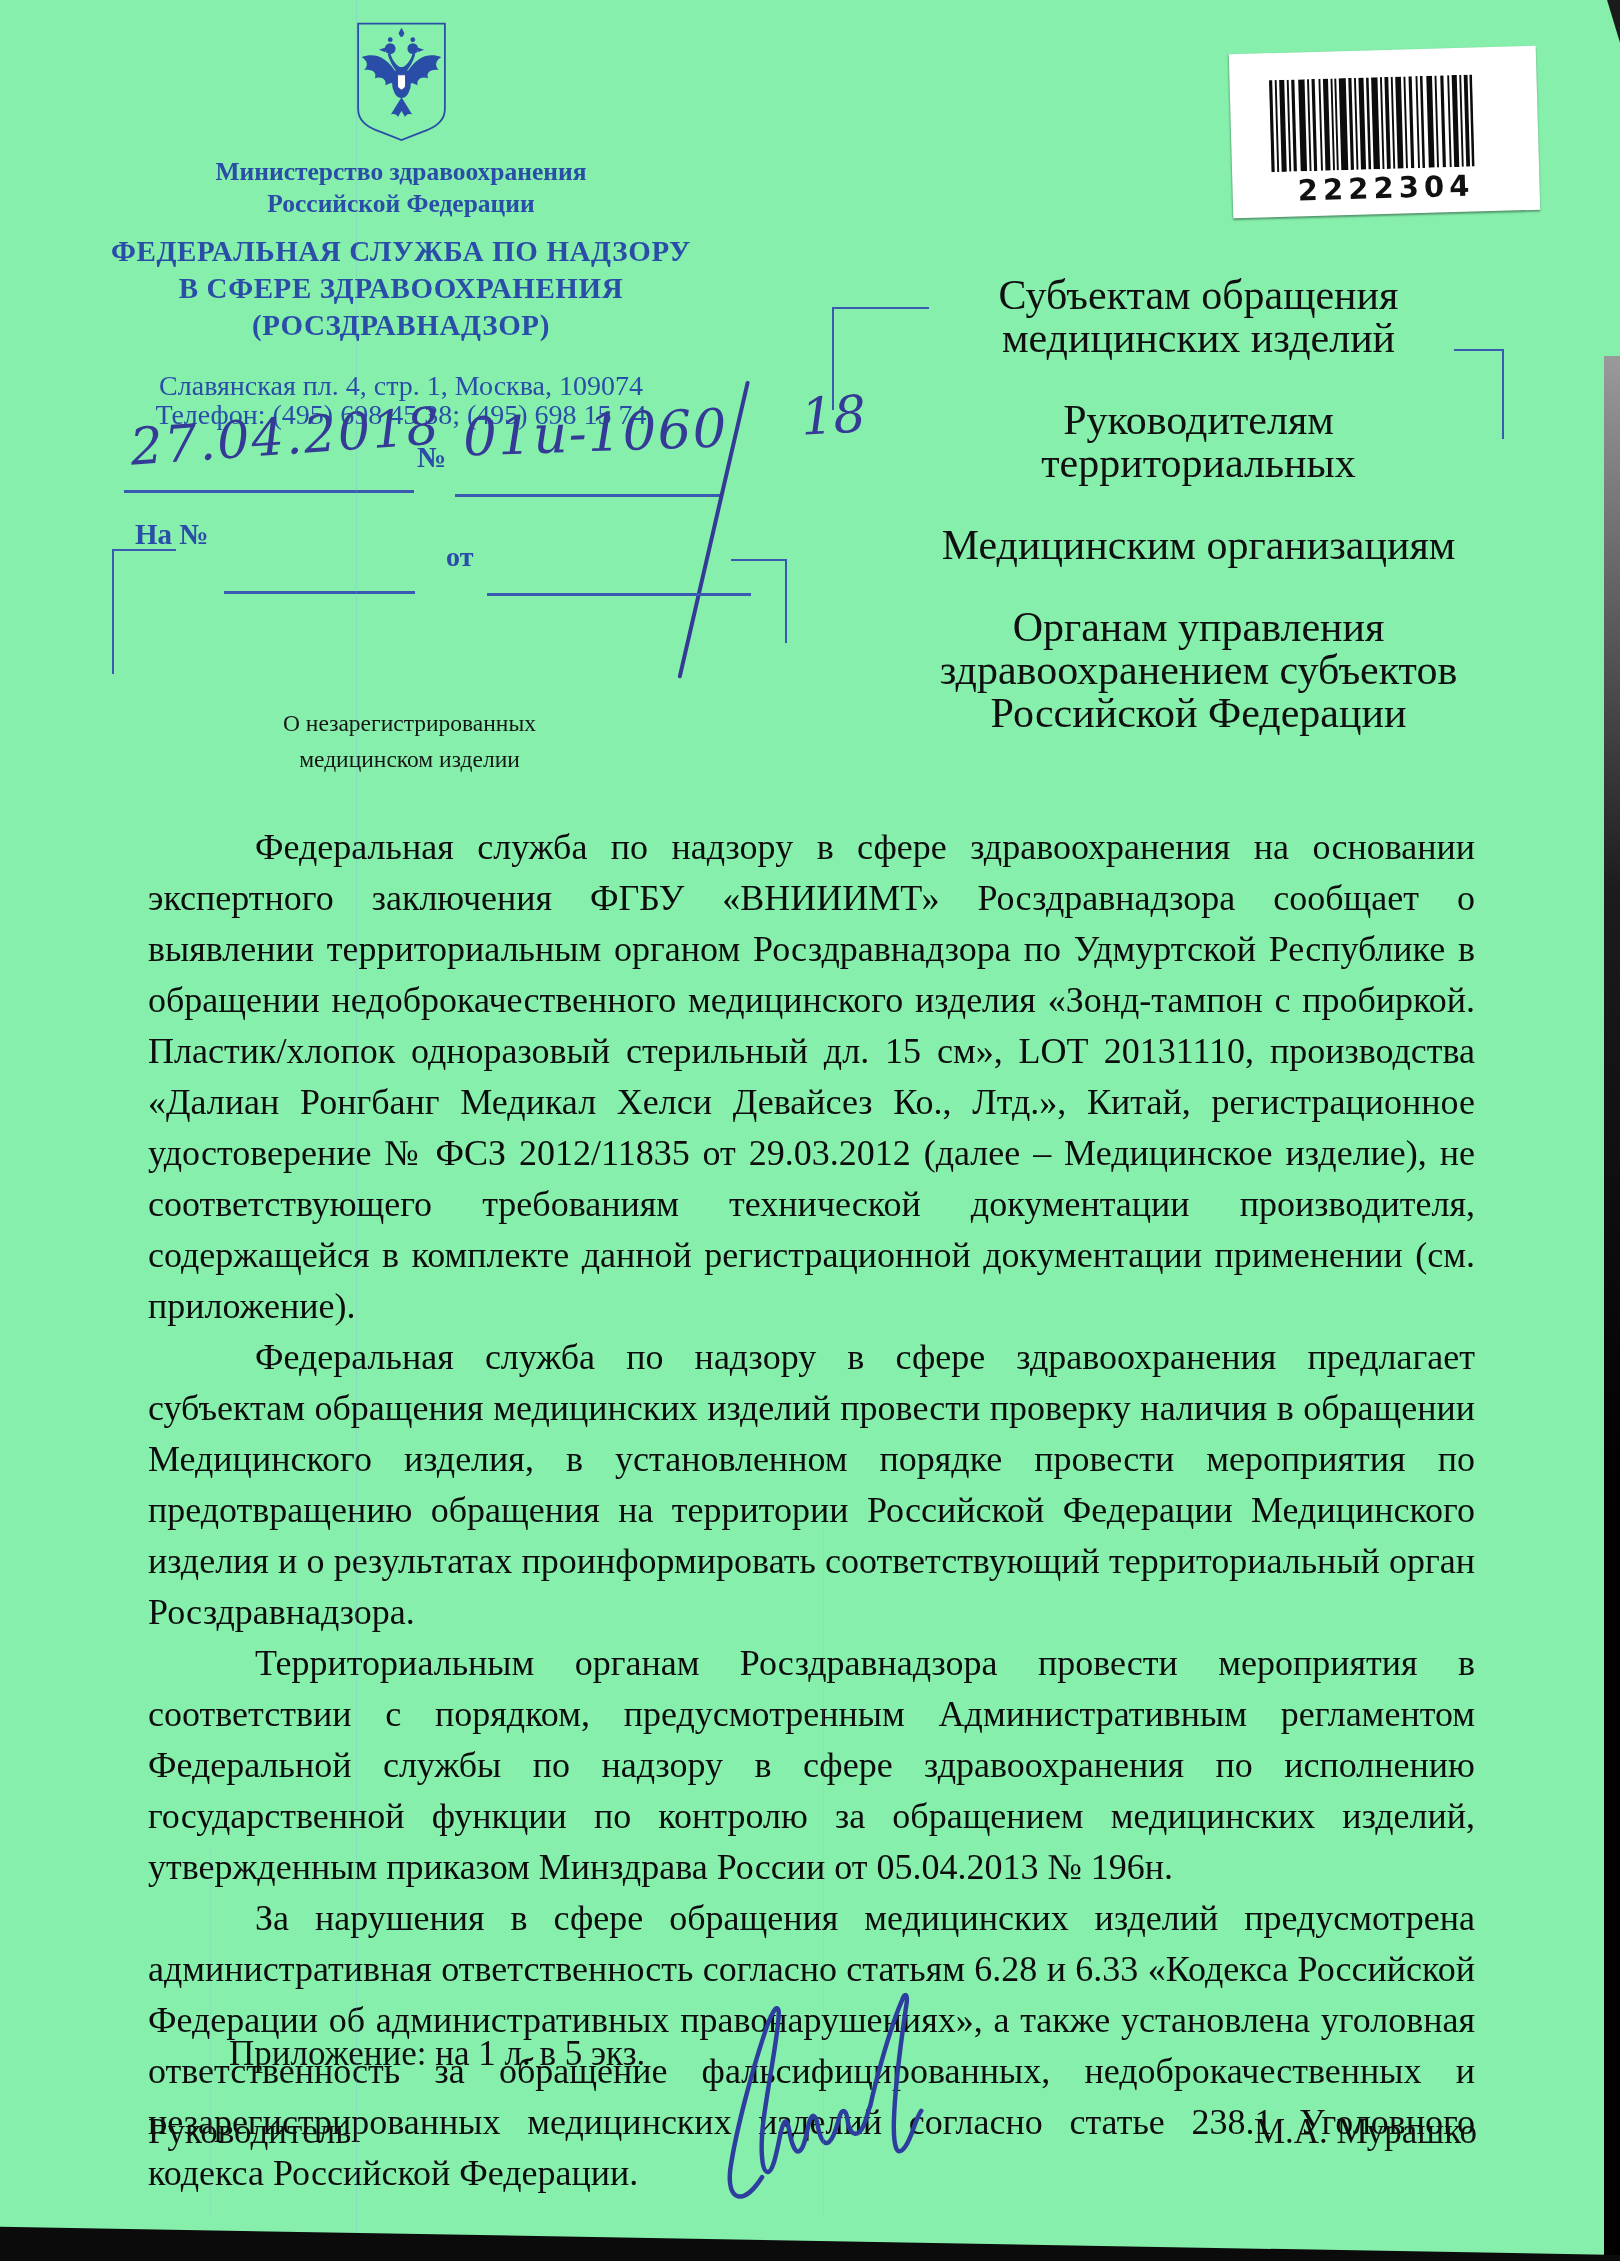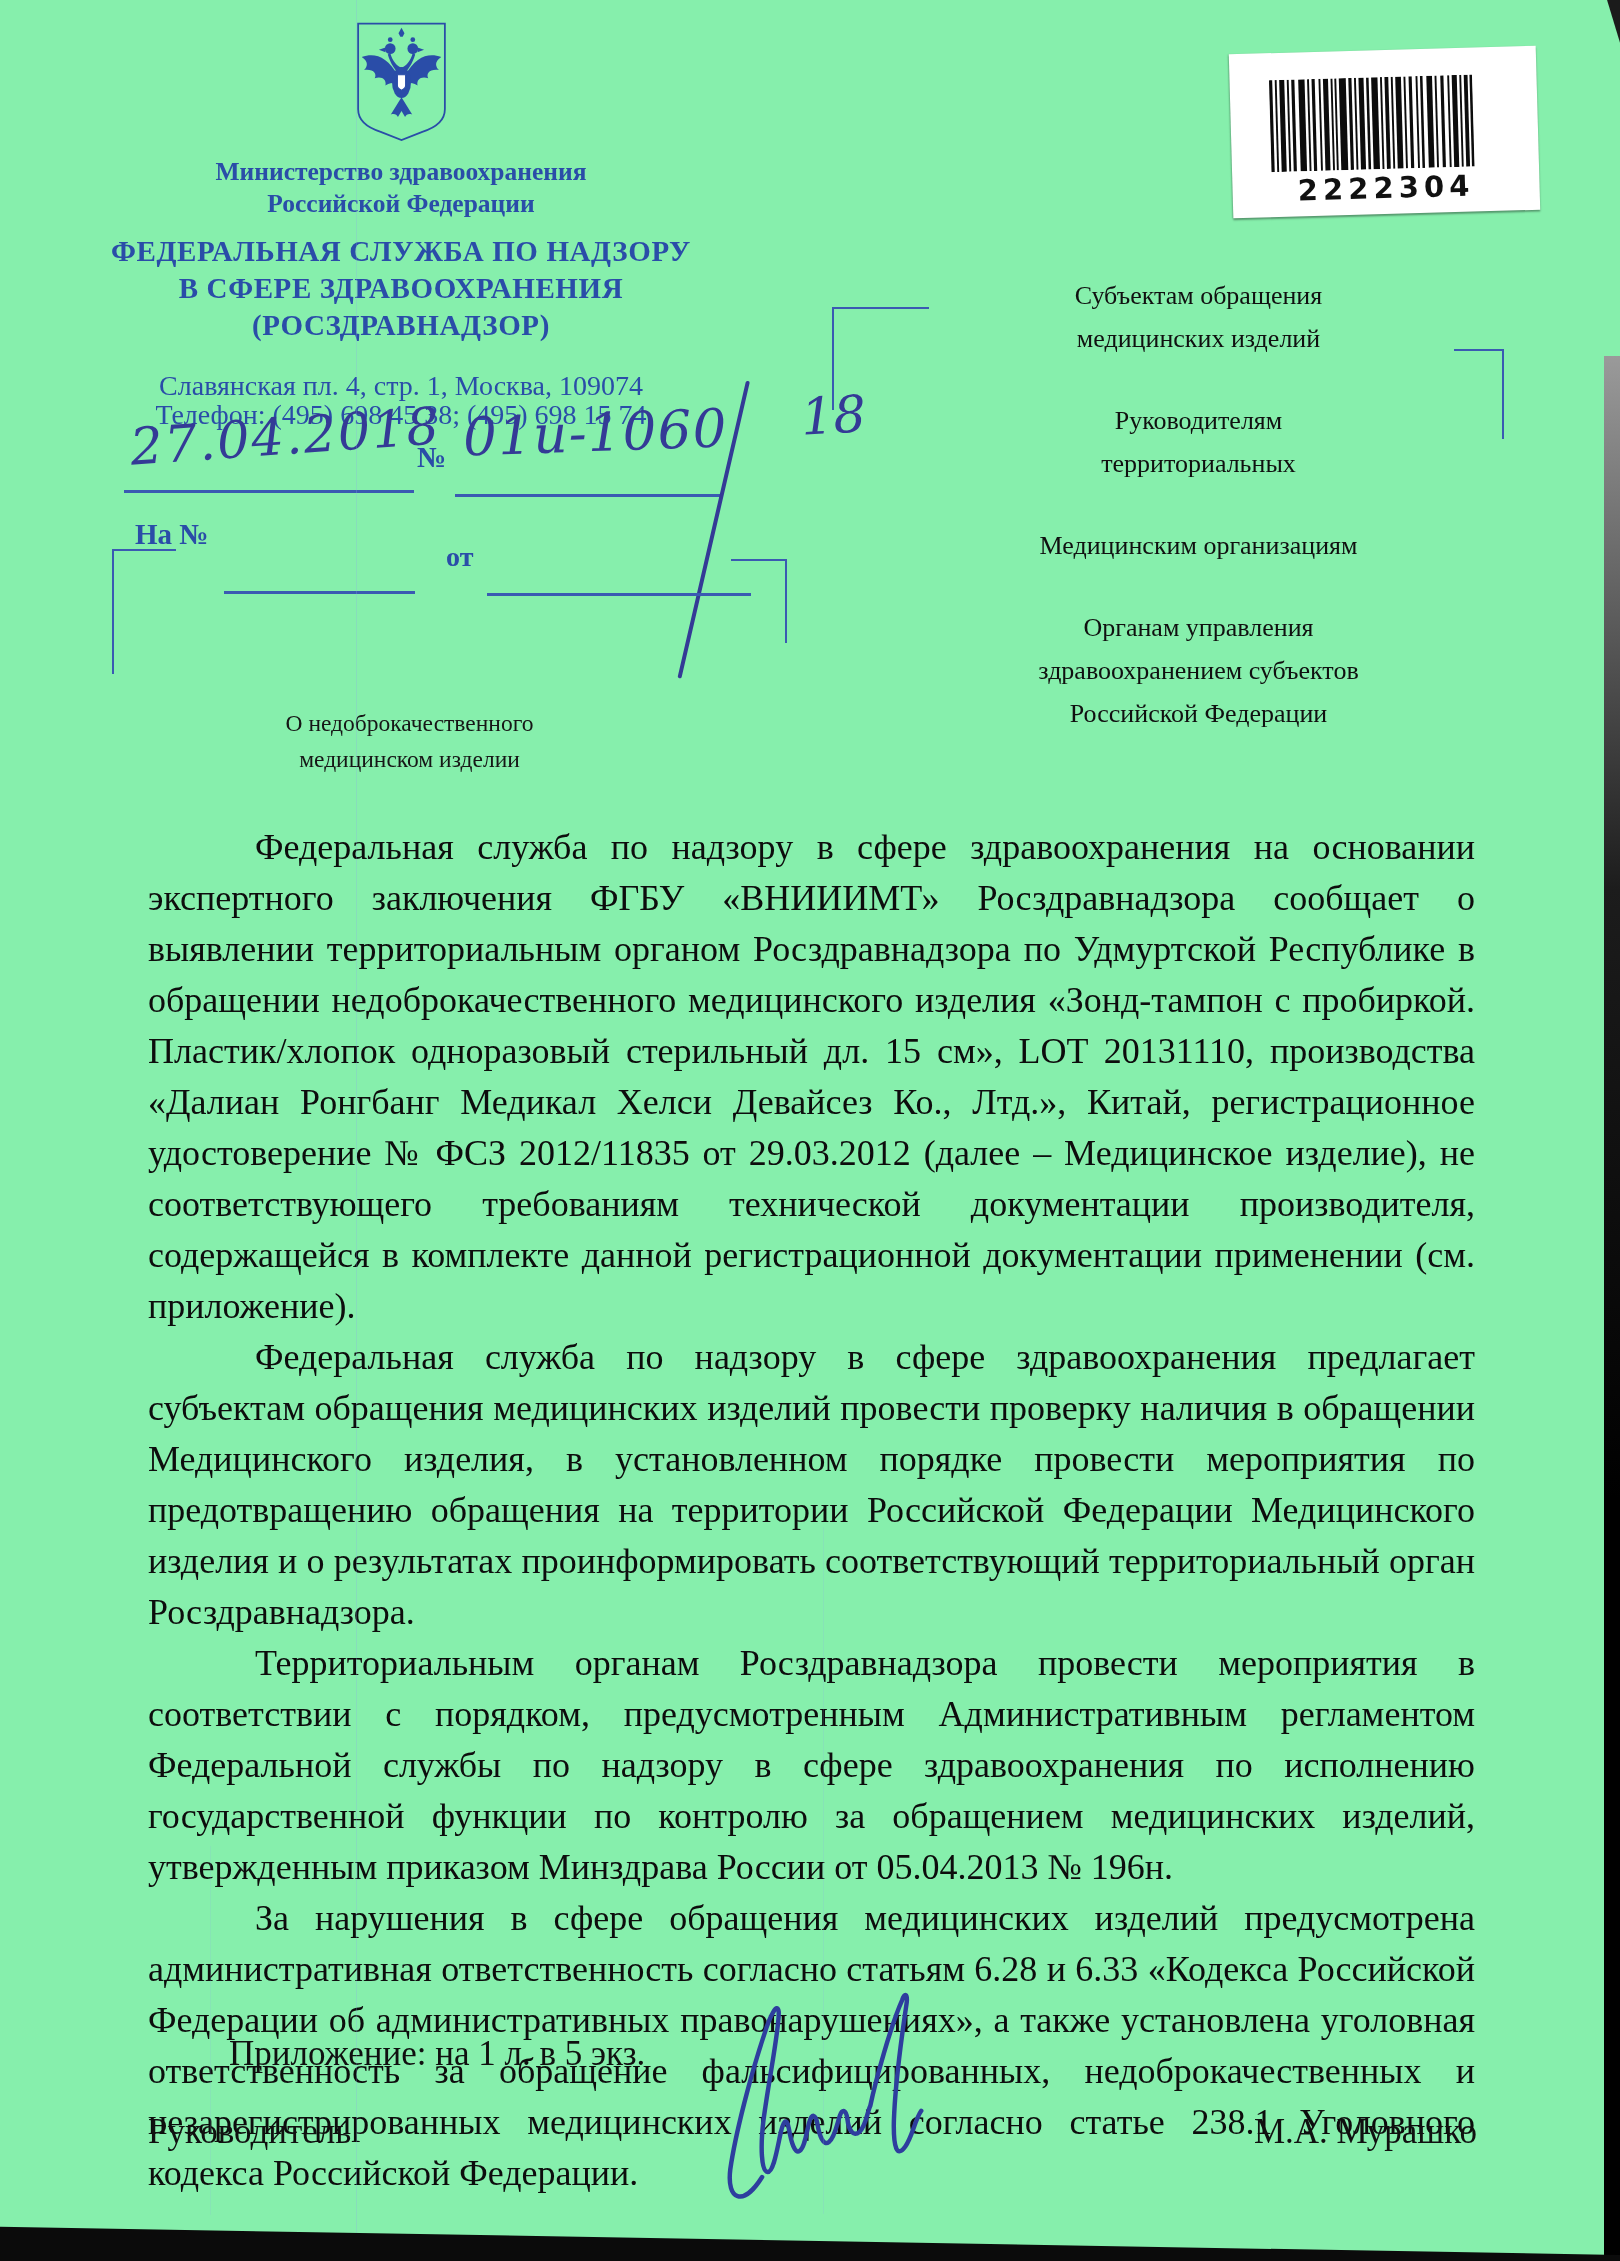--- a/index.html
+++ b/index.html
@@ -36,21 +36,21 @@
   .bline{background:#3a5ab2;height:2.5px;}
   .bracket{background:#3a5ab2;}
   .hand{
     font-family:"DejaVu Serif", serif;font-style:italic;
     color:#343a96;white-space:nowrap;
   }
   
   .recipients{
     left:885px;top:274px;width:627px;
     text-align:center;color:#101010;
-    font-size:26px;line-height:43px;
+    font-size:42px;line-height:43px;
   }
   .recip-block{margin-bottom:39px;}
   
   .subject{
     left:260px;top:705px;width:299px;text-align:center;
     font-size:23.5px;line-height:36px;color:#161616;
   }
   
   .body-text{
     left:148px;top:822px;width:1327px;
@@ -191,21 +191,21 @@
       <div>Медицинским организациям</div>
     </div>
     <div class="recip-block">
       <div>Органам управления</div>
       <div>здравоохранением субъектов</div>
       <div>Российской Федерации</div>
     </div>
   </div>
 
   <div class="abs subject">
-    <div>О недоброкачественного</div>
+    <div>О незарегистрированных</div>
     <div>медицинском изделии</div>
   </div>
 
   <div class="abs body-text">
     <p>Федеральная служба по надзору в сфере здравоохранения на основании экспертного заключения ФГБУ «ВНИИИМТ» Росздравнадзора сообщает о выявлении территориальным органом Росздравнадзора по Удмуртской Республике в обращении недоброкачественного медицинского изделия «Зонд-тампон с пробиркой. Пластик/хлопок одноразовый стерильный дл. 15 см», LOT 20131110, производства «Далиан Ронгбанг Медикал Хелси Девайсез Ко., Лтд.», Китай, регистрационное удостоверение № ФСЗ 2012/11835 от 29.03.2012 (далее – Медицинское изделие), не соответствующего требованиям технической документации производителя, содержащейся в комплекте данной регистрационной документации применении (см. приложение).</p>
     <p>Федеральная служба по надзору в сфере здравоохранения предлагает субъектам обращения медицинских изделий провести проверку наличия в обращении Медицинского изделия, в установленном порядке провести мероприятия по предотвращению обращения на территории Российской Федерации Медицинского изделия и о результатах проинформировать соответствующий территориальный орган Росздравнадзора.</p>
     <p>Территориальным органам Росздравнадзора провести мероприятия в соответствии с порядком, предусмотренным Административным регламентом Федеральной службы по надзору в сфере здравоохранения по исполнению государственной функции по контролю за обращением медицинских изделий, утвержденным приказом Минздрава России от 05.04.2013 № 196н.</p>
     <p>За нарушения в сфере обращения медицинских изделий предусмотрена административная ответственность согласно статьям 6.28 и 6.33 «Кодекса Российской Федерации об административных правонарушениях», а также установлена уголовная ответственность за обращение фальсифицированных, недоброкачественных и незарегистрированных медицинских изделий согласно статье 238.1 Уголовного кодекса Российской Федерации.</p>
   </div>
 

